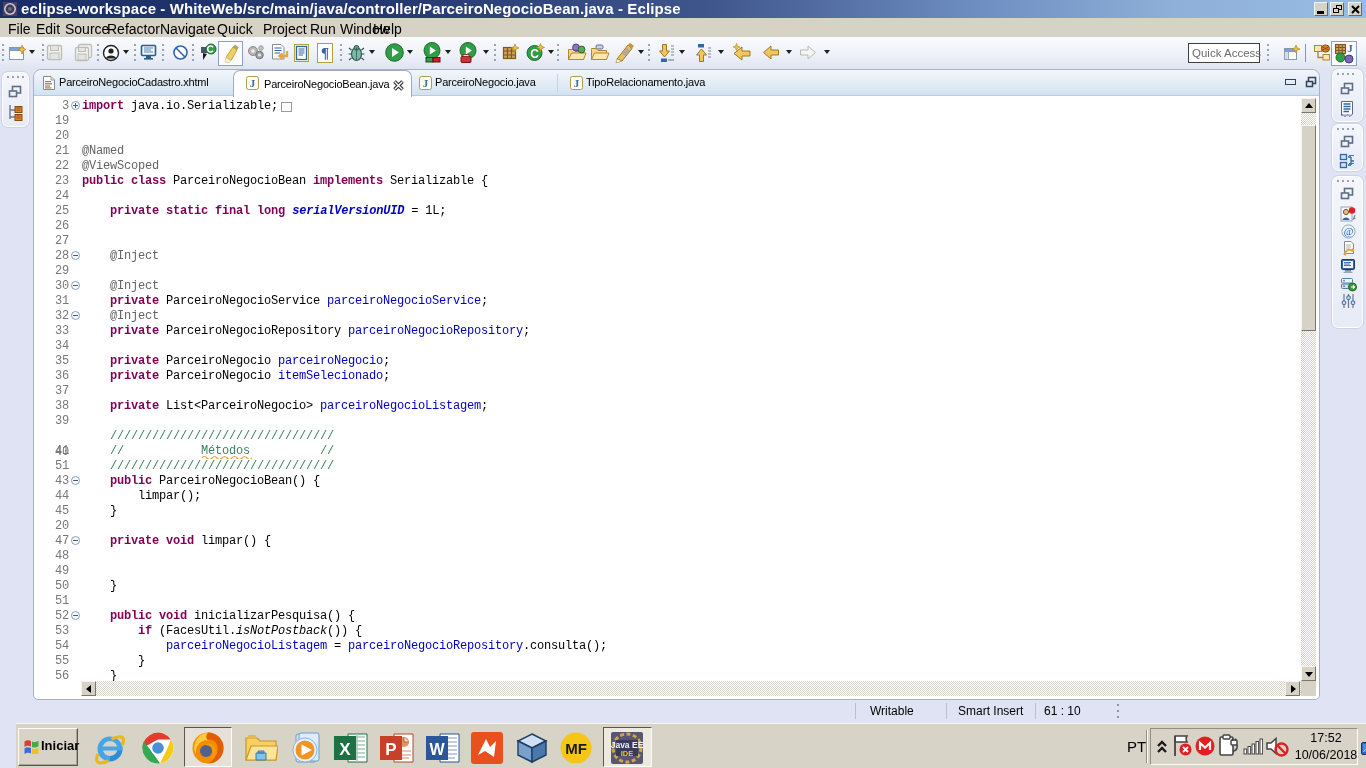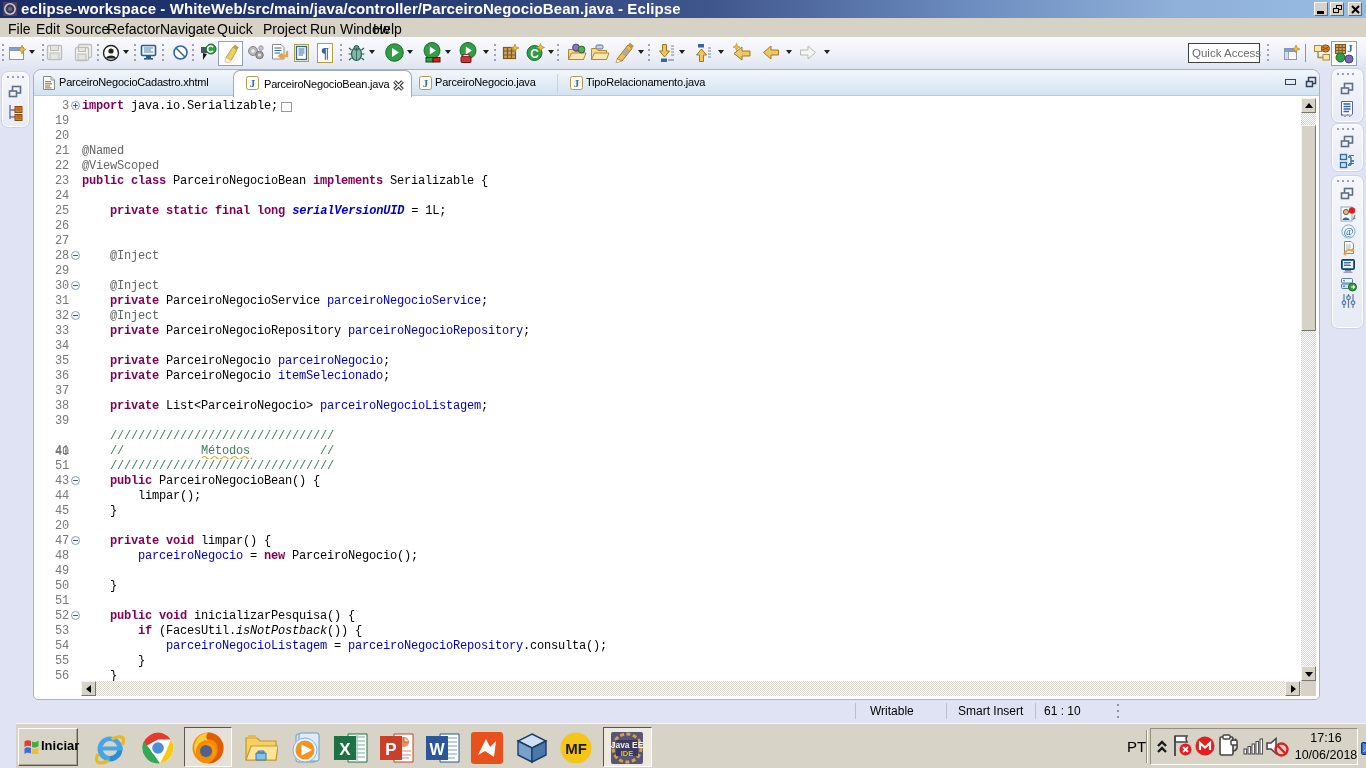--- a/index.html
+++ b/index.html
@@ -384,21 +384,20 @@
 <div class="cl" style="top:392px">        limpar();</div>
 <div class="ln" style="left:0;top:407px">45</div>
 <div class="cl" style="top:407px">    }</div>
 <div class="ln" style="left:0;top:422px">20</div>
 <div class="ln" style="left:0;top:437px">47</div>
 <div class="fold" style="left:36px;top:439px">
           <i></i>
         </div>
 <div class="cl" style="top:437px">    <span class="kw">private</span> <span class="kw">void</span> limpar() {</div>
 <div class="ln" style="left:0;top:452px">48</div>
-<div class="cl" style="top:452px">        <span class="fld">parceiroNegocio</span> = <span class="kw">new</span> ParceiroNegocio();</div>
 <div class="ln" style="left:0;top:467px">49</div>
 <div class="ln" style="left:0;top:482px">50</div>
 <div class="cl" style="top:482px">    }</div>
 <div class="ln" style="left:0;top:497px">51</div>
 <div class="ln" style="left:0;top:512px">52</div>
 <div class="fold" style="left:36px;top:514px">
           <i></i>
         </div>
 <div class="cl" style="top:512px">    <span class="kw">public</span> <span class="kw">void</span> inicializarPesquisa() {</div>
 <div class="ln" style="left:0;top:527px">53</div>
@@ -651,21 +650,21 @@
         <rect x="5" y="9.5" width="2.6" height="7.5" fill="#fff" stroke="#444" stroke-width="1"></rect>
         <rect x="9" y="7" width="2.6" height="10" fill="#fff" stroke="#444" stroke-width="1"></rect>
         <rect x="13" y="4.5" width="2.6" height="12.5" fill="#fff" stroke="#444" stroke-width="1"></rect>
         <rect x="17" y="2" width="2.6" height="15" fill="#fff" stroke="#444" stroke-width="1"></rect>
       </svg>
 <svg class="abs" style="left:1249px;top:11px" width="24" height="23" viewBox="0 0 24 23">
         <path d="M2 8 H6 L11 3.5 V18.5 L6 14 H2 Z" fill="#fff" stroke="#444" stroke-width="1.5"></path>
         <circle cx="16.5" cy="14.5" r="6" fill="none" stroke="#e02020" stroke-width="2.4"></circle>
         <path d="M12.5 10.5 L20.5 18.5" stroke="#e02020" stroke-width="2.4"></path>
       </svg>
-<div class="abs" style="left:1270px;top:7px;width:80px;text-align:center;font-size:12.5px;color:#000">17:16</div>
+<div class="abs" style="left:1270px;top:7px;width:80px;text-align:center;font-size:12.5px;color:#000">17:52</div>
 <div class="abs" style="left:1270px;top:24px;width:80px;text-align:center;font-size:12.5px;color:#000">10/06/2018</div>
 <svg class="abs" style="left:1345px;top:18px" width="18" height="14" viewBox="0 0 18 14">
         <rect x="0.5" y="0.5" width="17" height="12" rx="1.5" fill="#2a66c8" stroke="#1a3a78"></rect>
         <rect x="2" y="2" width="14" height="8" fill="#4a8ae0"></rect>
         <path d="M2 10 L7 5 L11 8 L16 3" stroke="#9ac4f0" stroke-width="1" fill="none"></path>
       </svg>
 </div>
 </div>
 
 </body></html>

